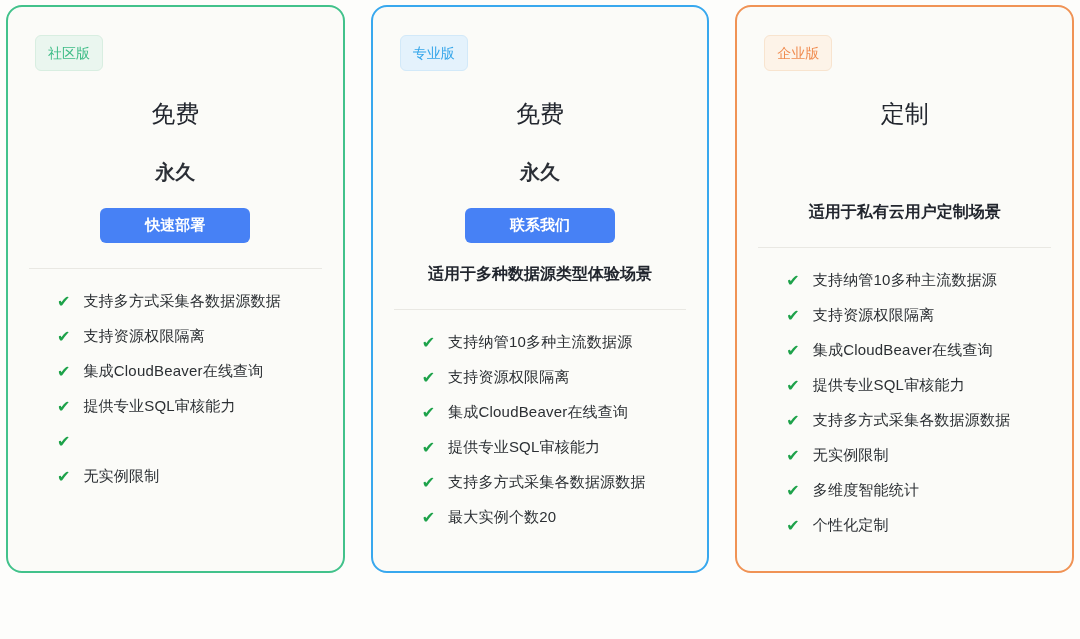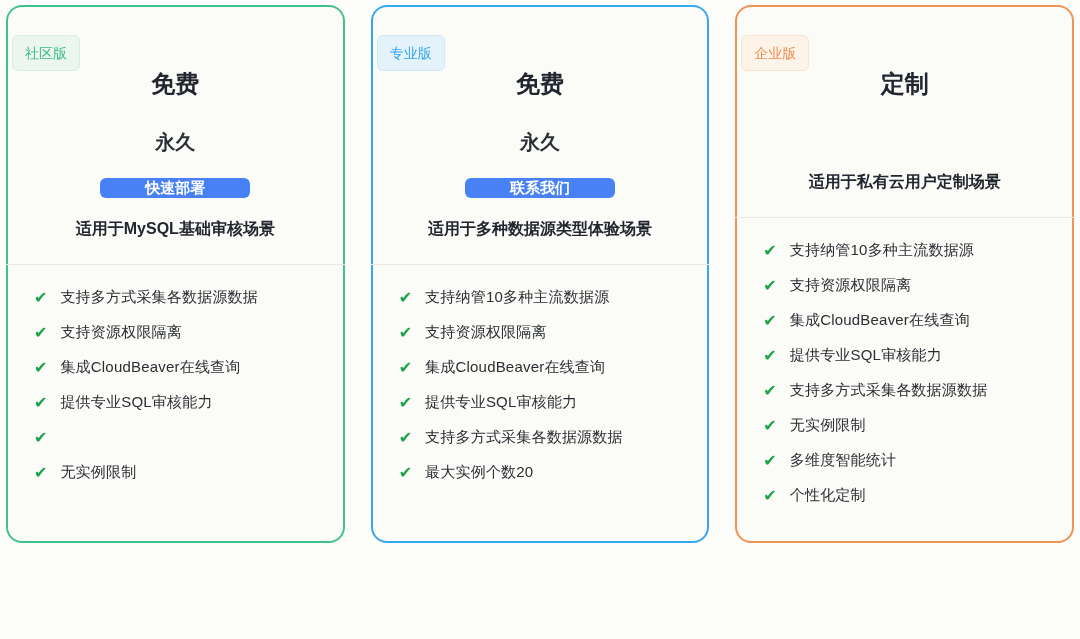--- a/index.html
+++ b/index.html
@@ -13,56 +13,57 @@
     display: flex;
     gap: 26px;
     padding: 5px 6px;
     align-items: stretch;
   }
   .card {
     flex: 1 1 0;
     background: #fbfbf8;
     border: 2px solid var(--accent, #ccc);
     border-radius: 16px;
-    padding: 28px 4px 28px;
+    padding: 28px 27px 28px;
     display: flex;
     flex-direction: column;
   }
   .badge {
     align-self: flex-start;
     background: var(--badge-bg, #eee);
     color: var(--badge-text, #333);
     border: 1px solid var(--badge-border, transparent);
     font-size: 14px;
     font-weight: 500;
     line-height: 18px;
     padding: 8px 12px;
     border-radius: 6px;
   }
   .plan-title {
+    margin-top: 30px;
     text-align: center;
     font-size: 24px;
     line-height: 26px;
-    font-weight: 700;
+    font-weight: 400;
     color: #22262e;
   }
   .plan-duration {
     margin-top: 36px;
     min-height: 18px;
     text-align: center;
     font-size: 20px;
     line-height: 18px;
     font-weight: 600;
     color: #2b2f36;
   }
   .cta-button {
     display: block;
     margin: 27px auto 0;
     width: 150px;
-    height: 20px;
+    height: 35px;
     border: none;
     border-radius: 6px;
     background: #4781f5;
     color: #ffffff;
     font-family: inherit;
     font-size: 15px;
     font-weight: 600;
     cursor: pointer;
   }
   .plan-tagline {
@@ -106,21 +107,20 @@
 </head>
 <body>
 
 <div class="pricing-wrap">
 
   <section class="card" style="--accent: #42c28b; --badge-bg: #eaf6ef; --badge-text: #3dbc86; --badge-border: #d8eee1;">
     <span class="badge">社区版</span>
     <h2 class="plan-title">免费</h2>
     <div class="plan-duration">永久</div>
     <button class="cta-button">快速部署</button>
-    <div class="plan-tagline">适用于MySQL基础审核场景</div>
     <hr class="divider">
     <ul class="feature-list">
       <li class="feature-item">
           <span class="check-icon">✔</span>
           <span class="feature-label">支持多方式采集各数据源数据</span>
         </li>
       <li class="feature-item">
           <span class="check-icon">✔</span>
           <span class="feature-label">支持资源权限隔离</span>
         </li>

